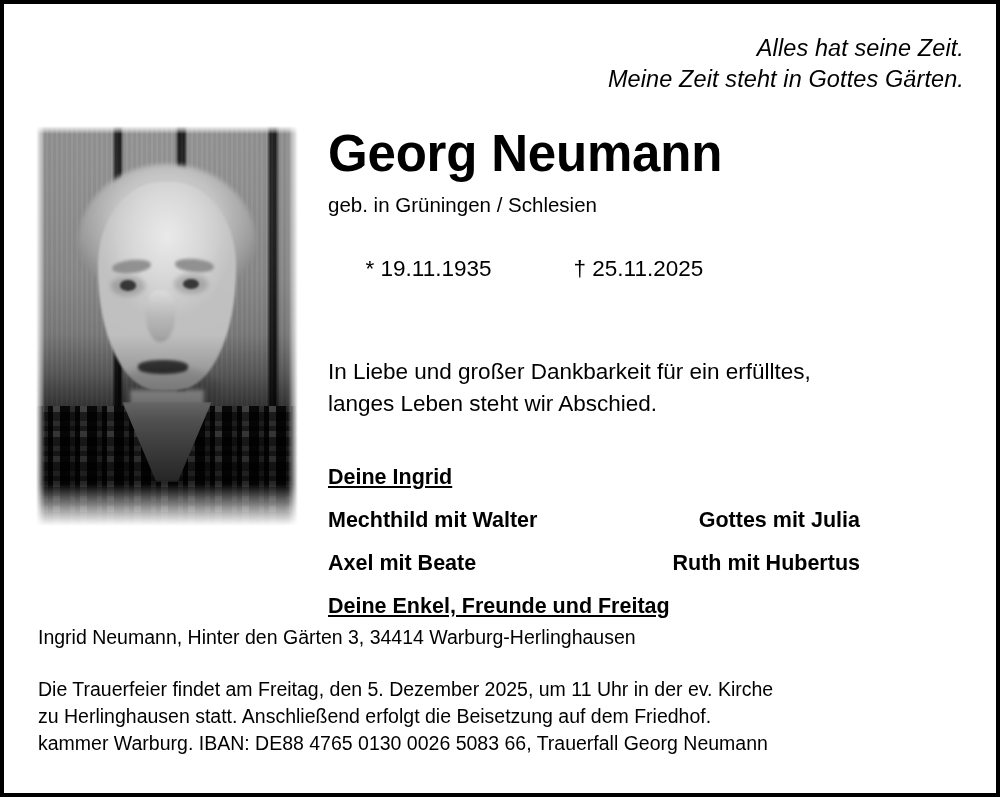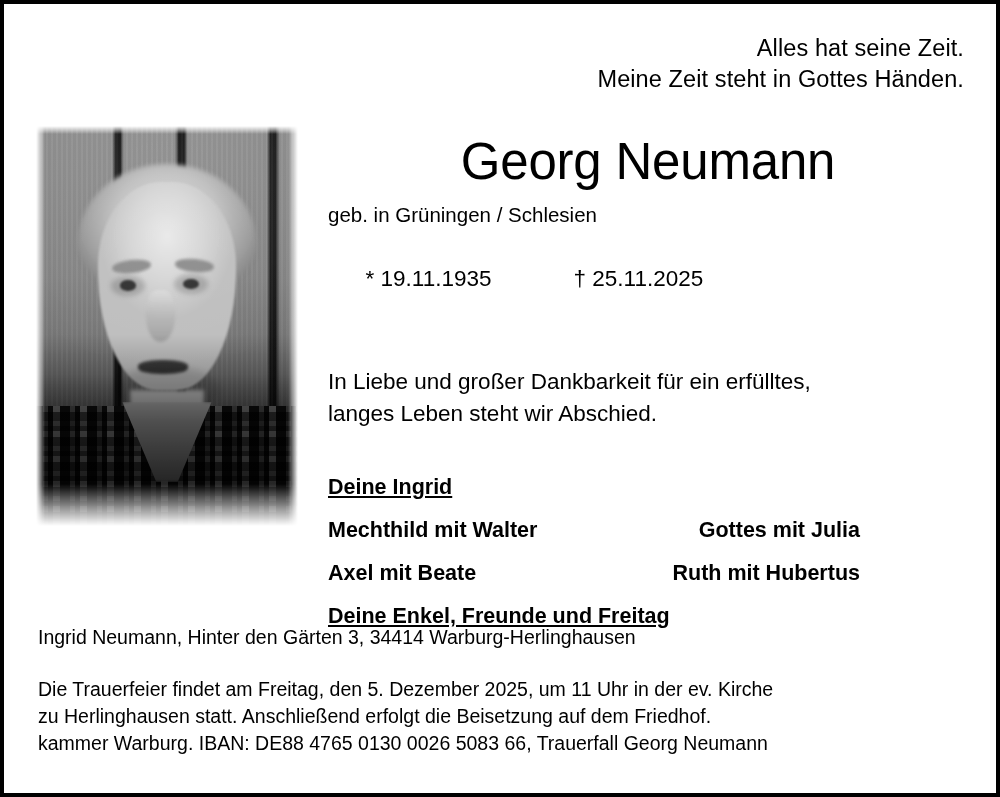--- a/index.html
+++ b/index.html
@@ -23,20 +23,21 @@
   
   .verse {
     position: absolute;
     top: 29px;
     right: 32px;
     width: 640px;
     text-align: right;
     font-size: 23.5px;
     line-height: 31px;
     letter-spacing: 0.1px;
+    font-style: italic;
   }
   .verse div { white-space: nowrap; }
 
   
   .photo-wrap {
     position: absolute;
     left: 32px;
     top: 122px;
     width: 262px;
     height: 400px;
@@ -227,25 +228,24 @@
   
   .main {
     position: absolute;
     left: 324px;
     top: 120px;
     width: 640px;
   }
 
   .deceased-name {
     font-size: 51px;
-    font-weight: normal;
+    font-weight: bold;
     line-height: 60px;
     letter-spacing: -0.2px;
-    margin: 8px;
-    text-align: center;
+    margin: 0;
   }
 
   .birthplace {
     font-size: 20.5px;
     line-height: 29px;
     margin-top: 6px;
   }
 
   .dates {
     font-size: 22.5px;
@@ -290,21 +290,21 @@
   .footer .addr { margin-bottom: 25px; white-space: nowrap; }
   .footer .service { margin-bottom: 22px; }
 </style>
 </head>
 <body>
 
 <div id="card">
 
   <div class="verse">
     <div>Alles hat seine Zeit.</div>
-    <div>Meine Zeit steht in Gottes Händen.</div>
+    <div>Meine Zeit steht in Gottes Gärten.</div>
   </div>
 
   <div class="photo-wrap">
     <div class="photo">
       <div class="backdrop"></div>
       <div class="hair"></div>
       <div class="face"></div>
       <div class="eyeshade l"></div>
       <div class="eyeshade r"></div>
       <div class="brow l"></div>

